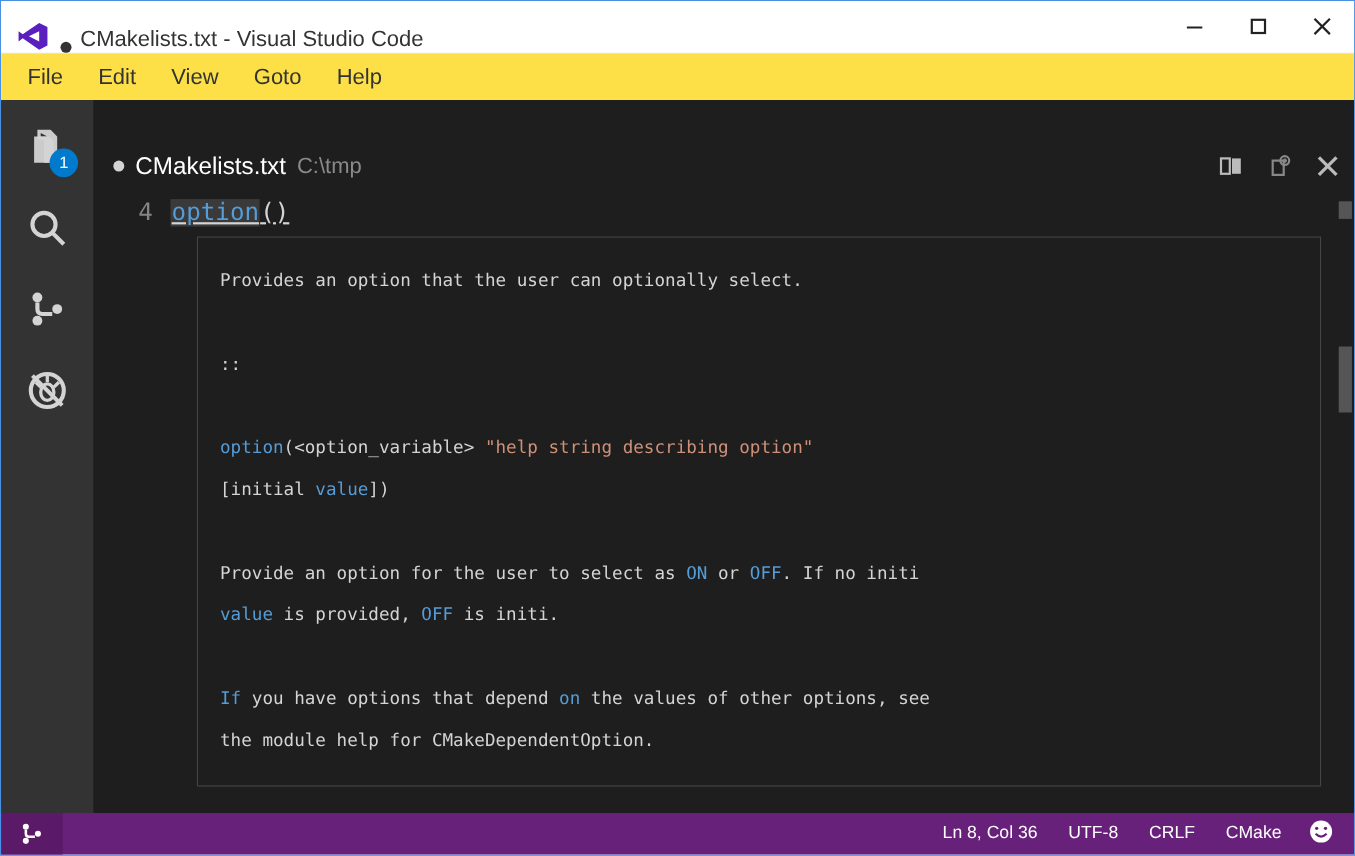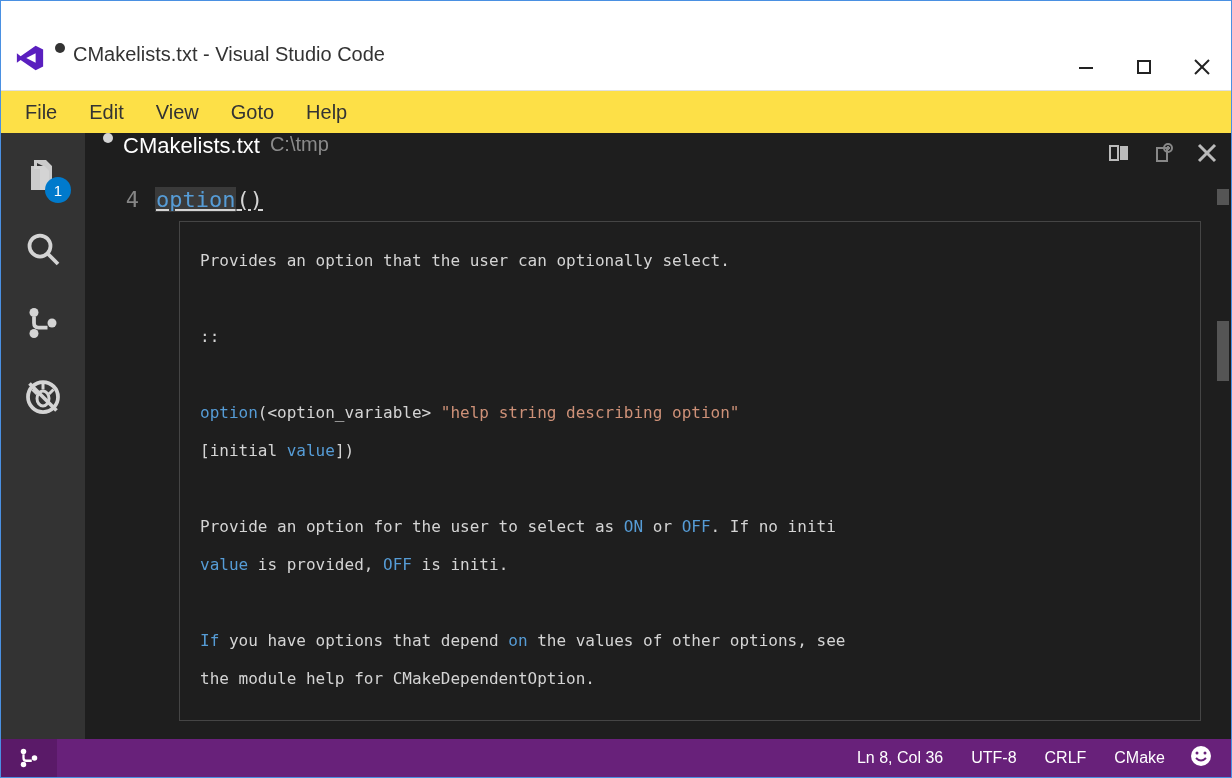--- a/index.html
+++ b/index.html
@@ -1,31 +1,31 @@
 <!DOCTYPE html>
 <html><head>
 <meta charset="utf-8">
 <style>
 * { margin: 0; padding: 0; box-sizing: border-box; }
 body { font-family: "Segoe UI", Arial, sans-serif; background: #fff; width: 1232px; height: 778px; overflow: hidden; display: flex; flex-direction: column; border: 1px solid #4a90e2; }
-.titlebar { height: 48px; background: #fff; display: flex; align-items: flex-start; padding-left: 14px; border-bottom: 1px solid #e0e0e0; margin-top: 42px; }
+.titlebar { height: 48px; background: #fff; display: flex; align-items: flex-end; padding-left: 14px; border-bottom: 1px solid #e0e0e0; }
 .titlebar .vs-logo { width: 30px; height: 30px; margin-right: 10px; }
 .titlebar .dirty-dot { width: 10px; height: 10px; background: #333; border-radius: 50%; margin-right: 8px; }
 .titlebar .title { font-size: 20px; color: #333; }
 .titlebar .spacer { flex: 1; }
 .titlebar .win-btn { width: 58px; height: 48px; display: flex; align-items: center; justify-content: center; }
 .menubar { height: 42px; background: #fde047; display: flex; align-items: center; padding-left: 8px; font-size: 20px; color: #333; }
 .menubar .menu-item { padding: 6px 16px; }
 .workspace { flex: 1; display: flex; background: #1e1e1e; overflow: hidden; }
 .activitybar { width: 84px; background: #333333; display: flex; flex-direction: column; align-items: center; padding-top: 20px; gap: 30px; }
 .activitybar .ab-item { width: 44px; height: 44px; display: flex; align-items: center; justify-content: center; position: relative; color: #ccc; }
 .activitybar .ab-item svg { width: 36px; height: 36px; }
 .activitybar .ab-badge { position: absolute; bottom: -6px; right: -6px; background: #007acc; color: #fff; border-radius: 50%; width: 26px; height: 26px; display: flex; align-items: center; justify-content: center; font-size: 15px; font-weight: 500; }
 .editor-area { flex: 1; display: flex; flex-direction: column; background: #1e1e1e; position: relative; }
-.tab-row { height: 48px; display: flex; align-items: flex-start; padding-left: 18px; color: #d4d4d4; }
+.tab-row { height: 48px; display: flex; align-items: center; padding-left: 18px; color: #d4d4d4; margin-top: 36px; }
 .tab-row .tab-dirty { width: 10px; height: 10px; background: #d4d4d4; border-radius: 50%; margin-right: 10px; }
 .tab-row .tab-name { font-size: 22px; color: #fff; }
 .tab-row .tab-path { font-size: 20px; color: #8a8a8a; margin-left: 10px; }
 .tab-row .spacer { flex: 1; }
 .tab-row .tab-action { width: 40px; height: 40px; display: flex; align-items: center; justify-content: center; color: #aaa; margin-right: 4px; }
 .editor-body { flex: 1; display: flex; font-family: Consolas, monospace; font-size: 22px; color: #d4d4d4; position: relative; }
 .gutter { width: 70px; text-align: right; color: #858585; padding-right: 16px; padding-top: 6px; }
 .code-content { flex: 1; padding-top: 6px; position: relative; text-decoration: underline; }
 .code-line .func { color: #569cd6; }
 .code-line .paren { color: #d4d4d4; }

